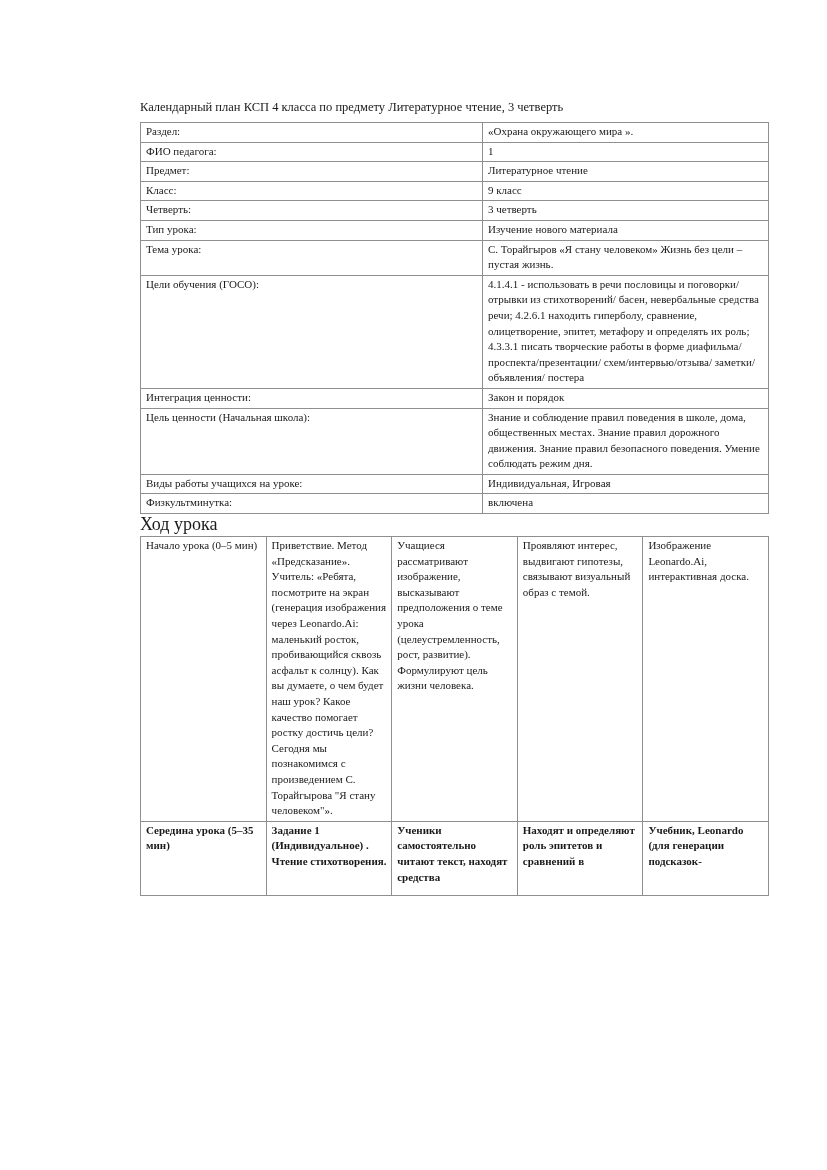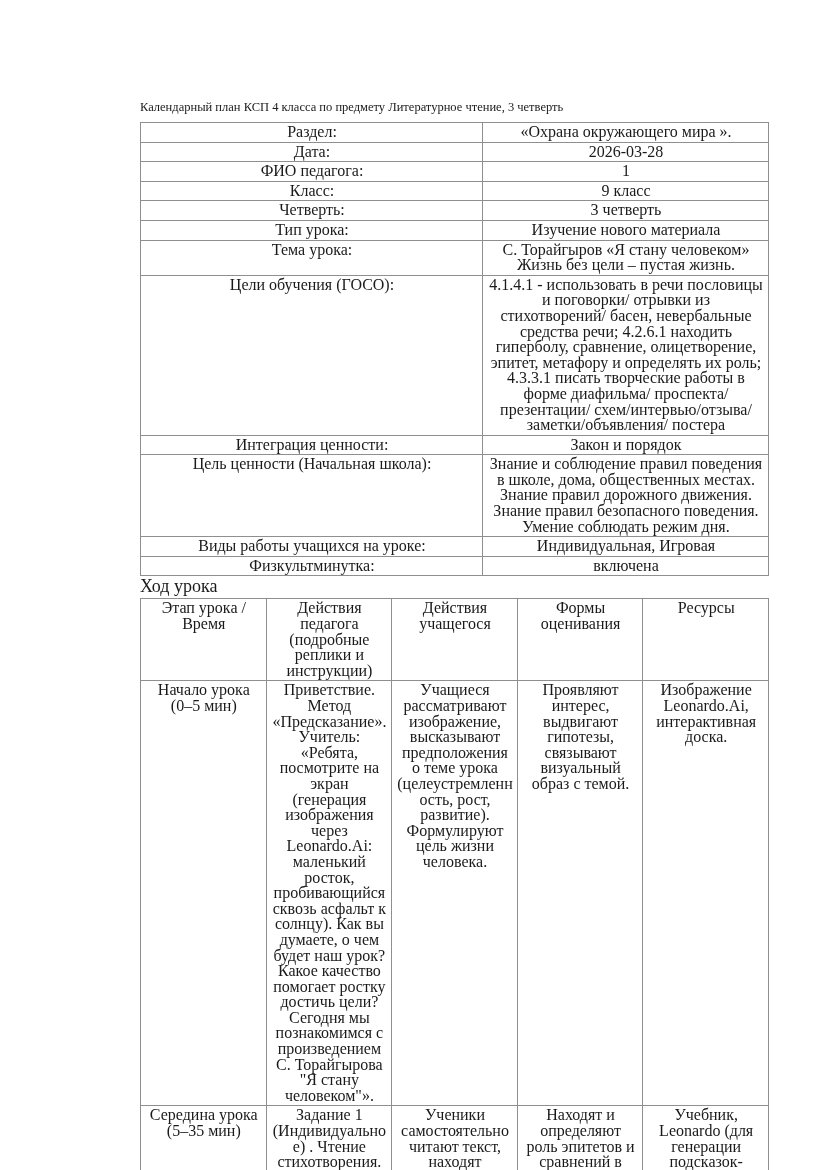--- a/index.html
+++ b/index.html
@@ -31,22 +31,21 @@
   }
   .section-caption {
     font-size: 18px;
     line-height: 15px;
     margin: 3px 0 4px 0;
   }
   table {
     border-collapse: collapse;
     width: 628px;
     table-layout: fixed;
-    font-size: 16px;
-    text-align: center;
+    font-size: 11px;
   }
   table td {
     border: 1px solid #8f8f8f;
     vertical-align: top;
     padding: 1px 4px 2px 5px;
     line-height: 15.6px;
     word-wrap: break-word;
     overflow-wrap: break-word;
   }
   
@@ -54,46 +53,47 @@
   .info-table col.c-value { width: 286px; }
 
   
   .flow-table col { width: 125.6px; }
 
   .flow-table td { line-height: 15.6px; }
 
   .clip {
     height: 70px;
     overflow: hidden;
+    font-weight: bold;
   }
 </style>
 </head>
 <body>
 
 <div class="page">
 
   <div class="doc-title">Календарный план КСП 4 класса по предмету Литературное чтение, 3 четверть</div>
 
   <table class="info-table">
     <colgroup>
         <col class="c-label">
         <col class="c-value">
       </colgroup>
     <tbody>
       <tr>
         <td>Раздел:</td>
         <td>«Охрана окружающего мира ».</td>
       </tr>
       <tr>
-        <td>Дата:</td>
-        <td>2026-03-28</td>
+        <td>ФИО педагога:</td>
+        <td>1</td>
       </tr>
       <tr>
-        <td>ФИО педагога:</td>
-        <td>1</td>
+        <td>Предмет:</td>
+        <td>Литературное чтение</td>
       </tr>
       <tr>
         <td>Класс:</td>
         <td>9 класс</td>
       </tr>
       <tr>
         <td>Четверть:</td>
         <td>3 четверть</td>
       </tr>
       <tr>
@@ -132,27 +132,20 @@
   <table class="flow-table">
     <colgroup>
         <col>
         <col>
         <col>
         <col>
         <col>
       </colgroup>
     <tbody>
       <tr>
-        <td>Этап урока / Время</td>
-        <td>Действия педагога (подробные реплики и инструкции)</td>
-        <td>Действия учащегося</td>
-        <td>Формы оценивания</td>
-        <td>Ресурсы</td>
-      </tr>
-      <tr>
         <td>Начало урока (0–5 мин)</td>
         <td>Приветствие. Метод «Предсказание». Учитель: «Ребята, посмотрите на экран (генерация изображения через Leonardo.Ai: маленький росток, пробивающийся сквозь асфальт к солнцу). Как вы думаете, о чем будет наш урок? Какое качество помогает ростку достичь цели? Сегодня мы познакомимся с произведением С. Торайгырова "Я стану человеком"».</td>
         <td>Учащиеся рассматривают изображение, высказывают предположения о теме урока (целеустремленность, рост, развитие). Формулируют цель жизни человека.</td>
         <td>Проявляют интерес, выдвигают гипотезы, связывают визуальный образ с темой.</td>
         <td>Изображение Leonardo.Ai, интерактивная доска.</td>
       </tr>
       <tr>
         <td class="clip">Середина урока (5–35 мин)</td>
         <td class="clip">Задание 1 (Индивидуальное) . Чтение стихотворения.</td>
         <td class="clip">Ученики самостоятельно читают текст, находят средства</td>

